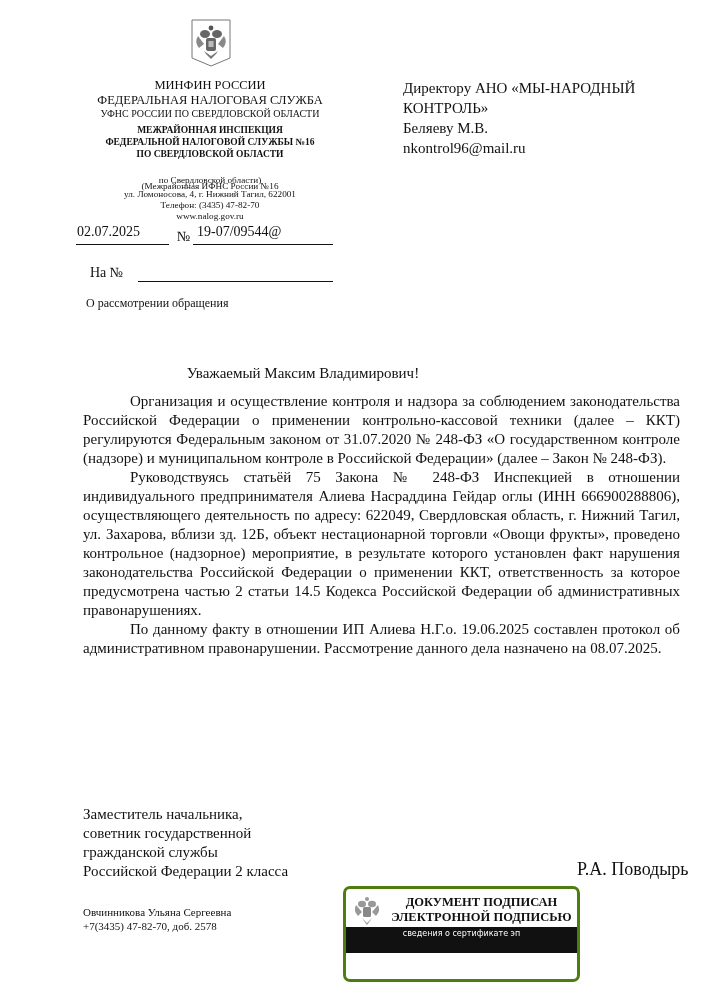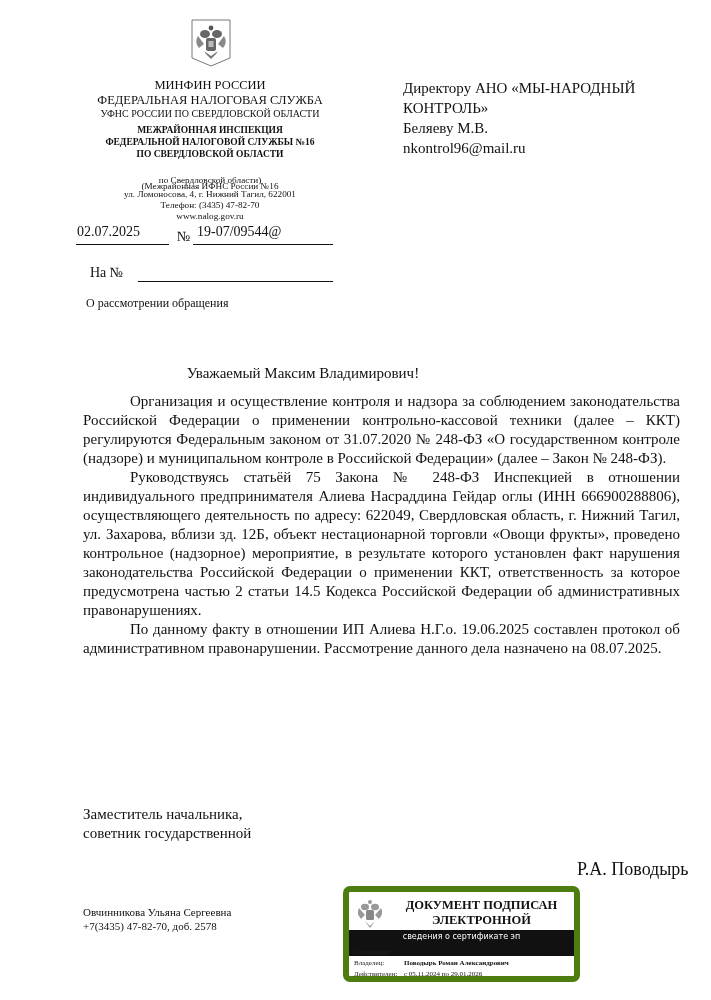--- a/index.html
+++ b/index.html
@@ -33,21 +33,21 @@
   .greeting { left: 0; width: 566px; text-align: center; top: 365px; font-size: 15px; padding-left: 40px; box-sizing: border-box; }
 
   .body { left: 83px; top: 392px; width: 597px; font-size: 15px; line-height: 19px; text-align: justify; }
   .body p { margin: 0; text-indent: 47px; }
 
   .sig-title { left: 83px; top: 805px; font-size: 15px; line-height: 19px; }
   .sig-name { left: 577px; top: 859px; font-size: 18px; }
   .executor { left: 83px; top: 905px; font-size: 11px; line-height: 14px; }
 
   
-  .stamp { left: 343px; top: 886px; width: 237px; height: 96px; border: 6px solid #4d7c0f;
+  .stamp { left: 343px; top: 886px; width: 237px; height: 96px; border: 3px solid #4d7c0f;
            border-radius: 7px; box-sizing: border-box; background: #fff; }
   .stamp-emblem { position: absolute; left: 6px; top: 5px; width: 30px; height: 32px; }
   .stamp-head { position: absolute; left: 44px; right: 4px; top: 6px; text-align: center;
                 font-weight: bold; font-size: 12.5px; line-height: 15px; color: #111; }
   .stamp-bar { position: absolute; left: 0; right: 0; top: 38px; height: 26px; background: #111;
                color: #fff; font-family: "DejaVu Sans", sans-serif; font-size: 8px; text-align: center; line-height: 13px; }
   .stamp-rows { position: absolute; left: 5px; top: 55px; font-size: 7px; line-height: 11px; }
   .stamp-row { display: flex; }
   .stamp-key { width: 50px; color: #222; }
   .stamp-val { color: #111; }
@@ -104,20 +104,22 @@
 
 <div class="abs body">
   <p>Организация и осуществление контроля и надзора за соблюдением законодательства Российской Федерации о применении контрольно-кассовой техники (далее – ККТ) регулируются Федеральным законом от 31.07.2020 № 248-ФЗ «О государственном контроле (надзоре) и муниципальном контроле в Российской Федерации» (далее – Закон № 248-ФЗ).</p>
   <p>Руководствуясь статьёй 75 Закона № 248-ФЗ Инспекцией в отношении индивидуального предпринимателя Алиева Насраддина Гейдар оглы (ИНН 666900288806), осуществляющего деятельность по адресу: 622049, Свердловская область, г. Нижний Тагил, ул. Захарова, вблизи зд. 12Б, объект нестационарной торговли «Овощи фрукты», проведено контрольное (надзорное) мероприятие, в результате которого установлен факт нарушения законодательства Российской Федерации о применении ККТ, ответственность за которое предусмотрена частью 2 статьи 14.5 Кодекса Российской Федерации об административных правонарушениях.</p>
   <p>По данному факту в отношении ИП Алиева Н.Г.о. 19.06.2025 составлен протокол об административном правонарушении. Рассмотрение данного дела назначено на 08.07.2025.</p>
 </div>
 
 <div class="abs sig-title">
   <div>Заместитель начальника,</div>
   <div>советник государственной</div>
+  <div>гражданской службы</div>
+  <div>Российской Федерации 2 класса</div>
 </div>
 <div class="abs sig-name">Р.А. Поводырь</div>
 
 <div class="abs executor">
   <div>Овчинникова Ульяна Сергеевна</div>
   <div>+7(3435) 47-82-70, доб. 2578</div>
 </div>
 
 <div class="abs stamp">
   <div class="stamp-emblem">
@@ -131,27 +133,13 @@
         <rect x="11" y="13" width="8" height="10" rx="1.5" fill="#888"></rect>
         <path d="M10 24 L15 29 L20 24 L18 27 L15 31 L12 27 Z"></path>
       </g>
     </svg>
   </div>
   <div class="stamp-head">
     <div>ДОКУМЕНТ ПОДПИСАН</div>
     <div>ЭЛЕКТРОННОЙ ПОДПИСЬЮ</div>
   </div>
   <div class="stamp-bar">сведения о сертификате эп</div>
-  <div class="stamp-rows">
-    <div class="stamp-row">
-      <span class="stamp-key">Сертификат:</span>
-      <span class="stamp-val">00BFC4851AE1BB0B2734E63AEF77C7925D</span>
-    </div>
-    <div class="stamp-row">
-      <span class="stamp-key">Владелец:</span>
-      <span class="stamp-val bold">Поводырь Роман Александрович</span>
-    </div>
-    <div class="stamp-row">
-      <span class="stamp-key">Действителен:</span>
-      <span class="stamp-val">с 05.11.2024 по 29.01.2026</span>
-    </div>
-  </div>
 </div>
 
 </body></html>

